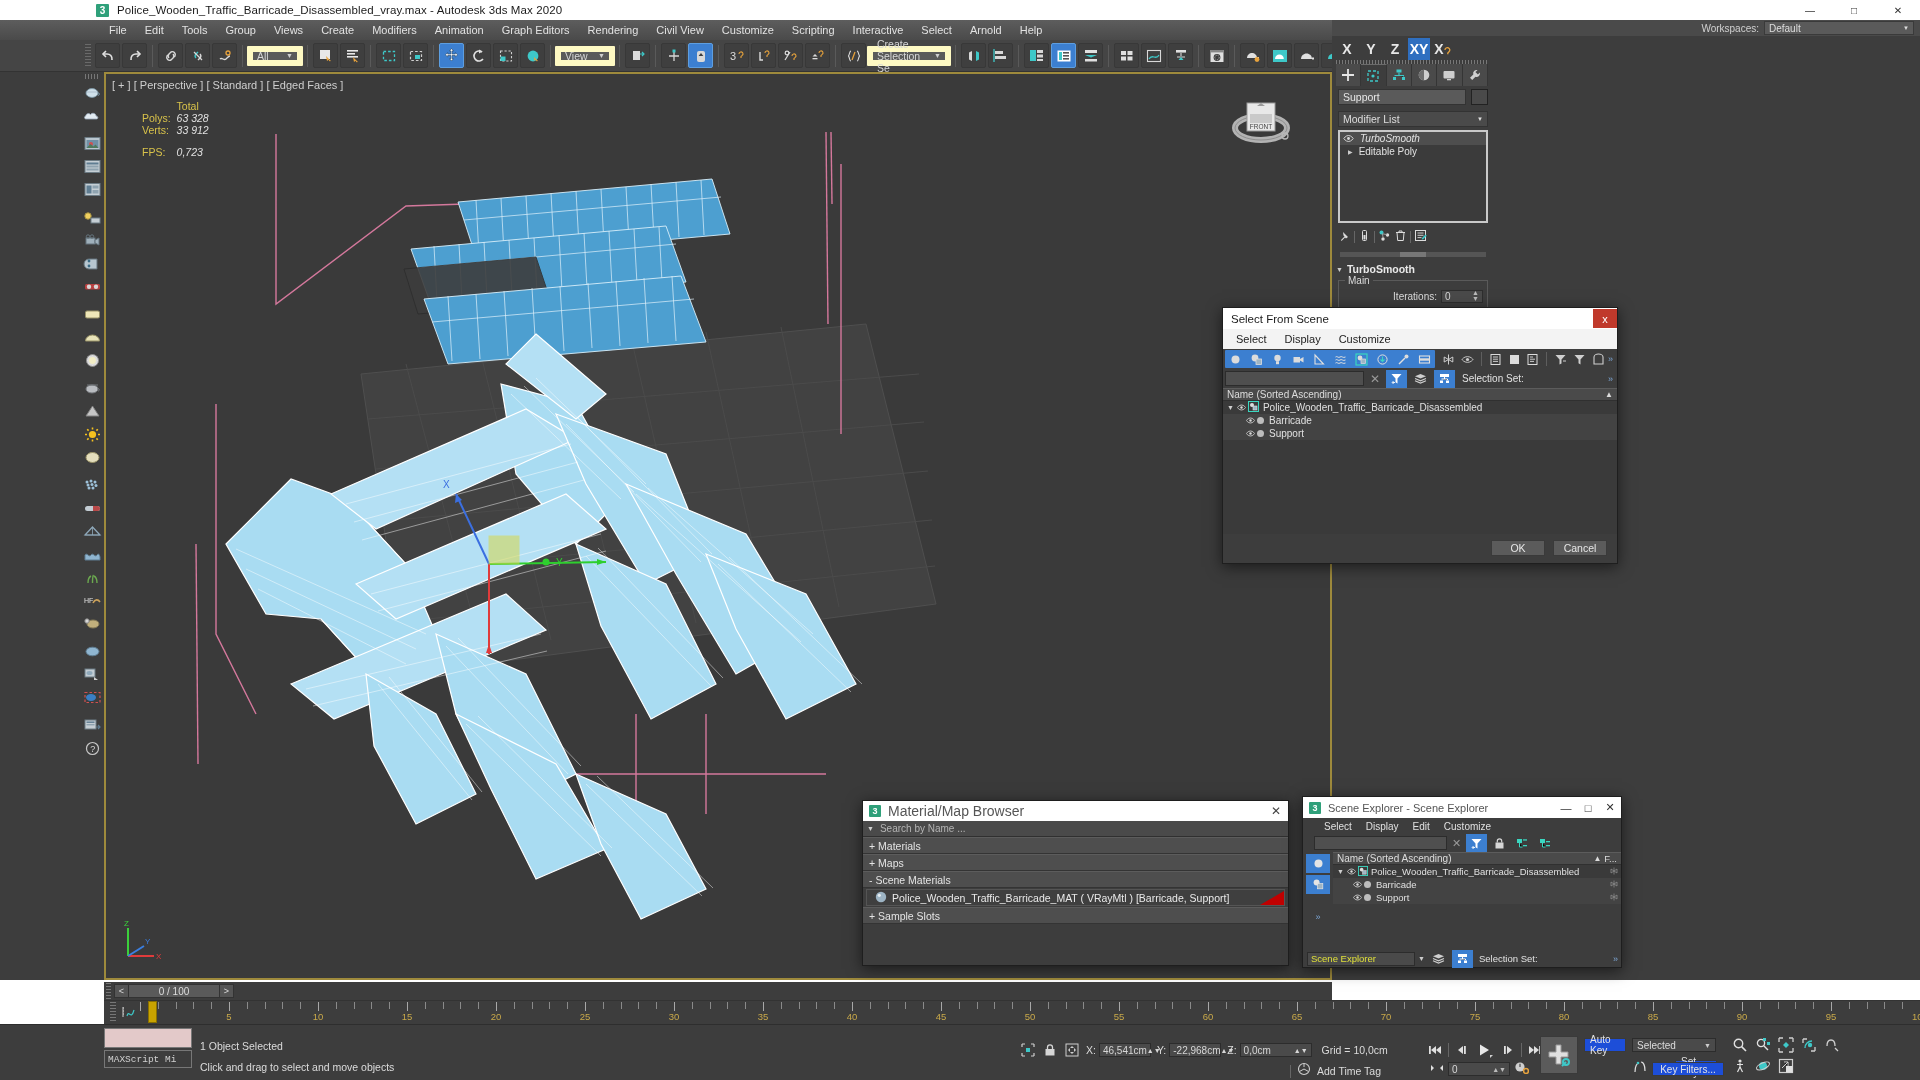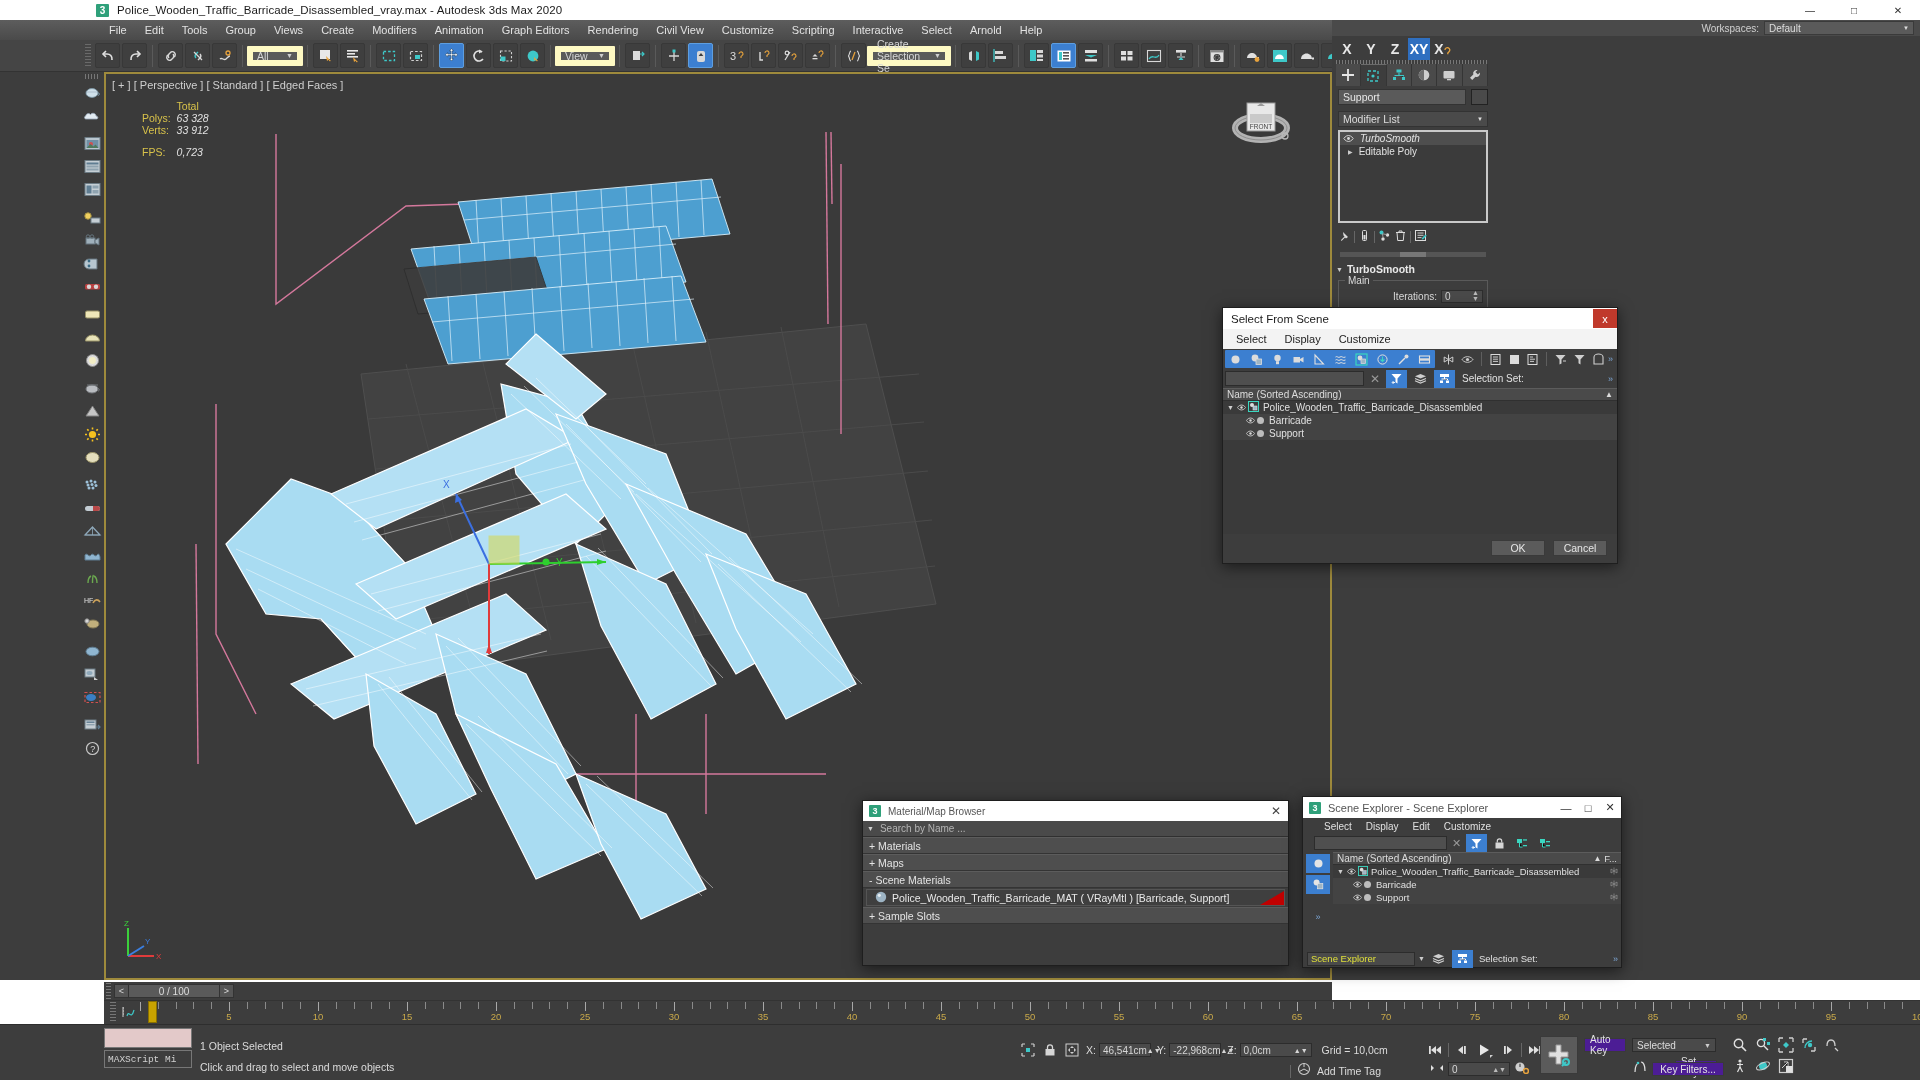--- a/index.html
+++ b/index.html
@@ -136,21 +136,21 @@
   .trow.alt{background:#434343;}
   .eye{width:9px;height:9px;margin-right:2px;display:flex;align-items:center;justify-content:center;}
   .dot{width:7px;height:7px;border-radius:50%;background:#bdbdbd;margin-right:5px;flex:none;}
   .dlg-btn{width:54px;height:16px;background:#5b5b5b;border:1px solid #3a3a3a;color:#e6e6e6;
     font-size:10.5px;display:flex;align-items:center;justify-content:center;}
 
   
   .mmb-title{height:20px;background:#fff;display:flex;align-items:center;padding-left:6px;}
   .mmb-title .mi3{width:12px;height:12px;background:#2fa07a;color:#fff;font-size:9px;font-weight:bold;
     text-align:center;line-height:12px;border-radius:1px;}
-  .mmb-title .t{margin-left:7px;font-size:10px;color:#555;}
+  .mmb-title .t{margin-left:7px;font-size:14px;color:#555;}
   .mmb-title .x{margin-left:auto;margin-right:7px;font-size:12px;color:#444;}
   .mmb-search{height:16px;background:#4a4a4a;display:flex;align-items:center;padding-left:4px;
     border-bottom:1px solid #303030;}
   .mmb-search .tri{font-size:7px;color:#d0d0d0;margin-right:6px;}
   .mmb-search .ph{font-size:10px;color:#b4b4b4;}
   .mmb-sec{height:17px;background:#4e4e4e;border-bottom:1px solid #343434;border-top:1px solid #5c5c5c;
     display:flex;align-items:center;padding-left:6px;font-size:10.5px;color:#e4e4e4;}
   .mmb-item{height:17px;background:#3f3f3f;display:flex;align-items:center;padding-left:8px;
     font-size:10.5px;color:#e9e9e9;border:1px solid #555;margin:1px 3px;}
 
@@ -183,21 +183,21 @@
   #mxs-box{position:absolute;left:104px;top:1028px;width:88px;height:44px;}
   #mxs-color{position:absolute;left:0;top:0;width:88px;height:20px;background:#e3c9c9;border:1px solid #777;}
   #mxs-mini{position:absolute;left:0;top:22px;width:88px;height:18px;background:#3d3d3d;border:1px solid #777;
     display:flex;align-items:center;padding-left:3px;font-family:"Liberation Mono",monospace;font-size:9.5px;color:#d0d0d0;}
   #st-line1{position:absolute;left:200px;top:1040px;font-size:10.5px;color:#dcdcdc;}
   #st-line2{position:absolute;left:200px;top:1061px;font-size:10.5px;color:#dcdcdc;}
   .coord{display:flex;align-items:center;font-size:10.5px;color:#dcdcdc;}
   .coordbox{width:52px;height:14px;background:#4a4a4a;border:1px solid #2c2c2c;color:#d6d6d6;
     font-size:10px;display:flex;align-items:center;padding:0 3px;margin-left:3px;}
   .coordbox .sp{margin-left:auto;font-size:7px;}
-  .abtn{height:14px;background:#4c1d95;border:1px solid #3a3a3a;color:#e4e4e4;font-size:10px;
+  .abtn{height:14px;background:#1d4ed8;border:1px solid #3a3a3a;color:#e4e4e4;font-size:10px;
     display:flex;align-items:center;justify-content:center;padding:0 5px;}
   .navbtn{width:20px;height:18px;display:flex;align-items:center;justify-content:center;}
   .playbtn{width:20px;height:20px;display:flex;align-items:center;justify-content:center;}
 </style>
 </head>
 <body>
 
 <div id="titlebar">
   <div class="tb-icon">3</div>
   <div class="tb-title">Police_Wooden_Traffic_Barricade_Disassembled_vray.max - Autodesk 3ds Max 2020</div>

